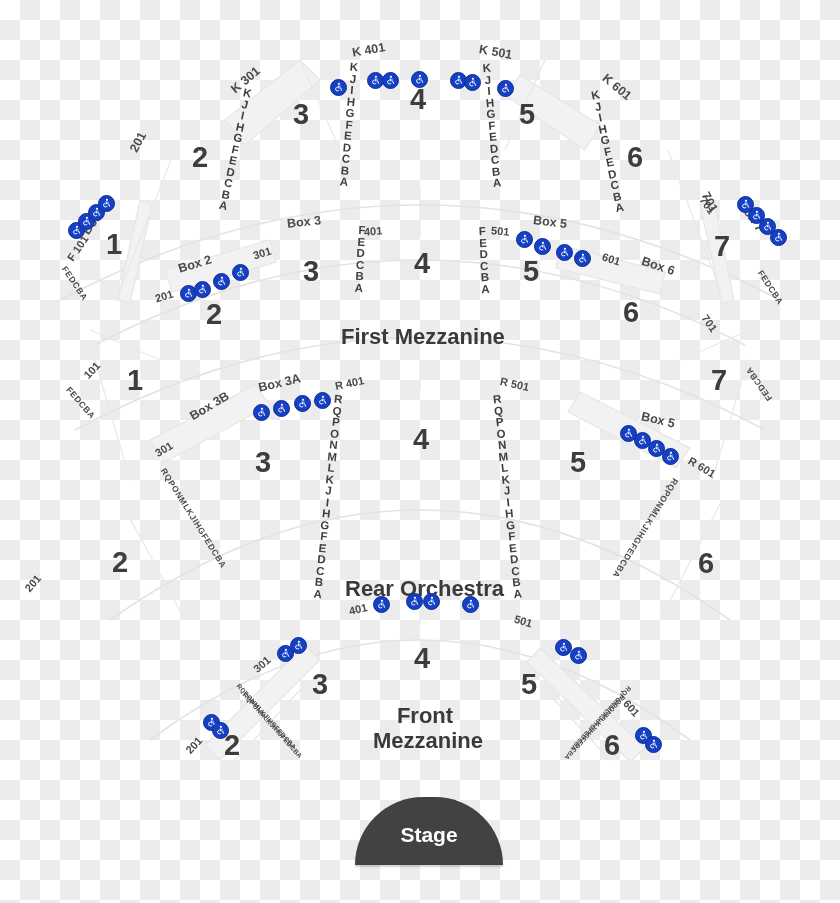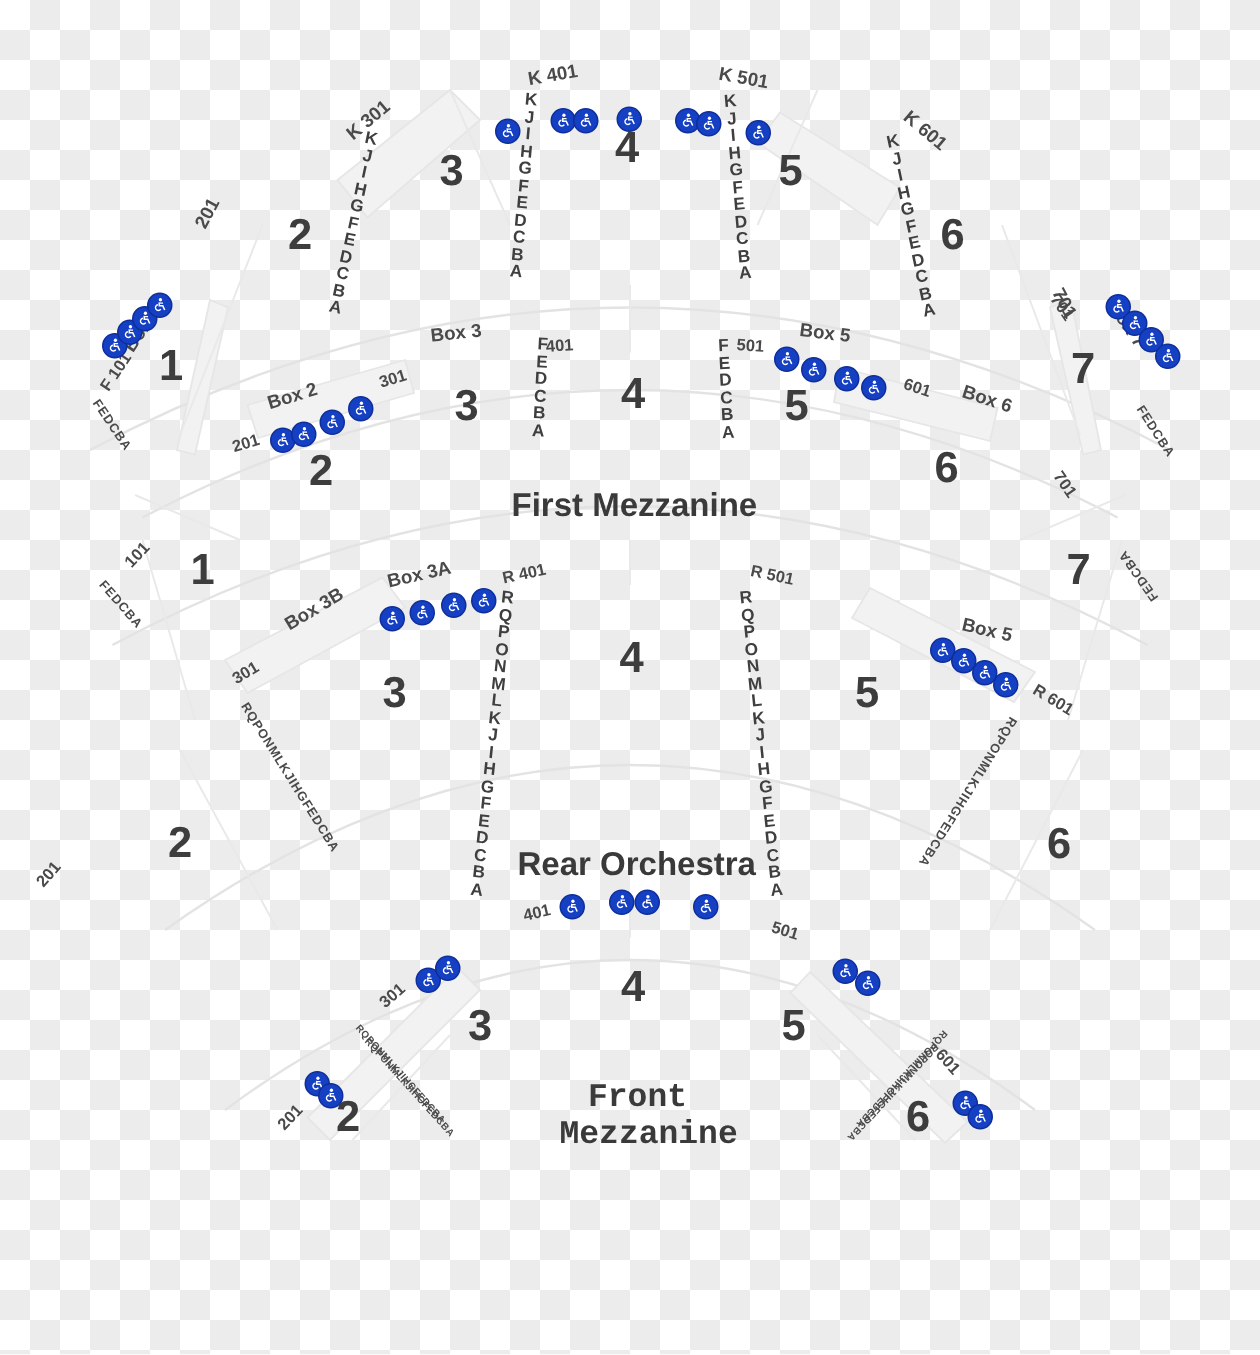--- a/index.html
+++ b/index.html
@@ -461,21 +461,21 @@
       </svg>
   </div>
   <div class="wc" style="left:770px; top:229px;">
     <svg width="11" height="11" viewBox="0 0 24 24">
         <circle cx="13" cy="4" r="2.4" fill="#fff"></circle>
         <path d="M10.2 7.6 v6.1 h5.4 l2.6 5.6 2.0-.9 -3.1-6.6 h-4.7 V9.9 h4.4 V8.0 h-4.4 z" fill="#fff"></path>
         <path d="M9.4 10.2 a5.2 5.2 0 1 0 5.0 8.0 l-1.8-1.0 a3.2 3.2 0 1 1 -3.2-5.0 z" fill="#fff"></path>
       </svg>
   </div>
 
-  <div class="lbl leveltitle" style="left:345px; top:565px;">Rear Orchestra</div>
+  <div class="lbl leveltitle" style="left:345px; top:578px;">Rear Orchestra</div>
 
   <div class="lbl secnum" style="left:127px; top:366px;">1</div>
   <div class="lbl secnum" style="left:112px; top:548px;">2</div>
   <div class="lbl secnum" style="left:255px; top:448px;">3</div>
   <div class="lbl secnum" style="left:413px; top:425px;">4</div>
   <div class="lbl secnum" style="left:570px; top:448px;">5</div>
   <div class="lbl secnum" style="left:698px; top:549px;">6</div>
   <div class="lbl secnum" style="left:711px; top:366px;">7</div>
 
   <div class="lbl tiny" style="left:83px; top:365px; transform:rotate(-47deg);">101</div>
@@ -638,21 +638,21 @@
       </svg>
   </div>
   <div class="wc" style="left:662px; top:448px;">
     <svg width="11" height="11" viewBox="0 0 24 24">
         <circle cx="13" cy="4" r="2.4" fill="#fff"></circle>
         <path d="M10.2 7.6 v6.1 h5.4 l2.6 5.6 2.0-.9 -3.1-6.6 h-4.7 V9.9 h4.4 V8.0 h-4.4 z" fill="#fff"></path>
         <path d="M9.4 10.2 a5.2 5.2 0 1 0 5.0 8.0 l-1.8-1.0 a3.2 3.2 0 1 1 -3.2-5.0 z" fill="#fff"></path>
       </svg>
   </div>
 
-  <div class="lbl leveltitle two-line" style="left:373px; top:720px; width:104px;font-family:Liberation Mono, monospace;">
+  <div class="lbl leveltitle two-line" style="left:373px; top:704px; width:104px;">
     <div>Front</div>
     <div>Mezzanine</div>
   </div>
 
   <div class="lbl secnum" style="left:224px; top:731px;">2</div>
   <div class="lbl secnum" style="left:312px; top:670px;">3</div>
   <div class="lbl secnum" style="left:414px; top:644px;">4</div>
   <div class="lbl secnum" style="left:521px; top:670px;">5</div>
   <div class="lbl secnum" style="left:604px; top:731px;">6</div>
 
@@ -823,14 +823,17 @@
       </svg>
   </div>
   <div class="wc" style="left:645px; top:736px;">
     <svg width="11" height="11" viewBox="0 0 24 24">
         <circle cx="13" cy="4" r="2.4" fill="#fff"></circle>
         <path d="M10.2 7.6 v6.1 h5.4 l2.6 5.6 2.0-.9 -3.1-6.6 h-4.7 V9.9 h4.4 V8.0 h-4.4 z" fill="#fff"></path>
         <path d="M9.4 10.2 a5.2 5.2 0 1 0 5.0 8.0 l-1.8-1.0 a3.2 3.2 0 1 1 -3.2-5.0 z" fill="#fff"></path>
       </svg>
   </div>
 
+  <div id="stage-shape">
+    <div id="stage-label">Stage</div>
+  </div>
 
 </div>
 
 </body></html>

